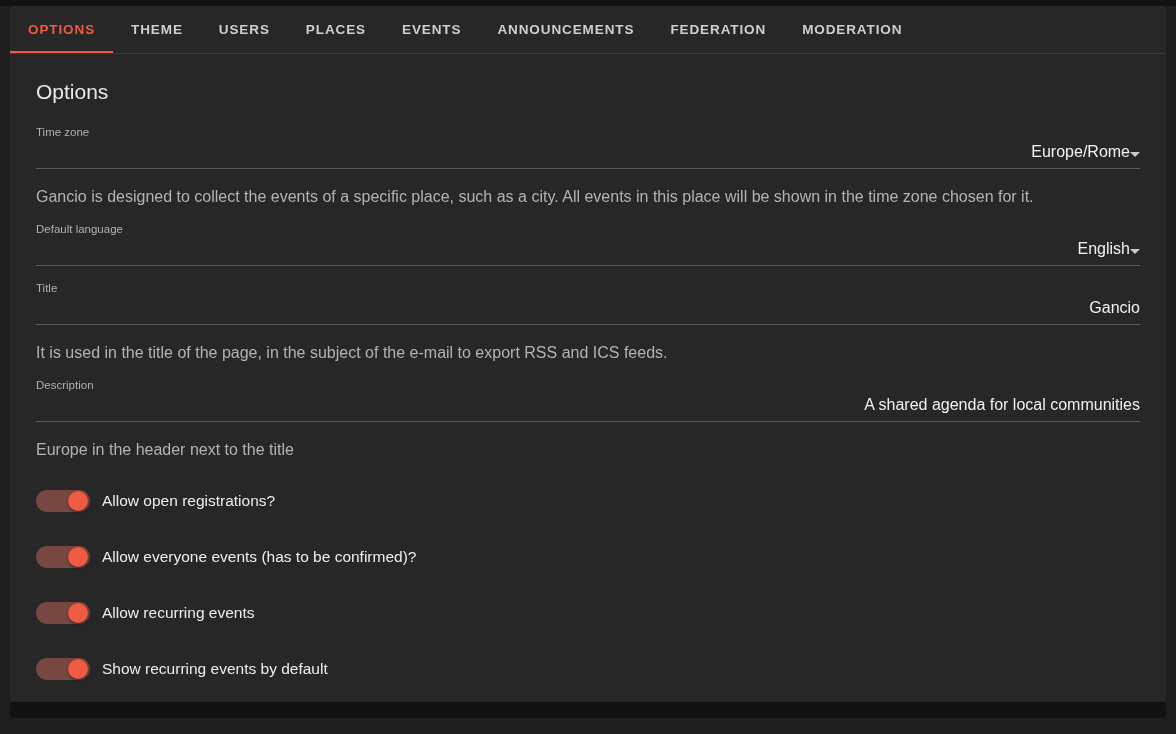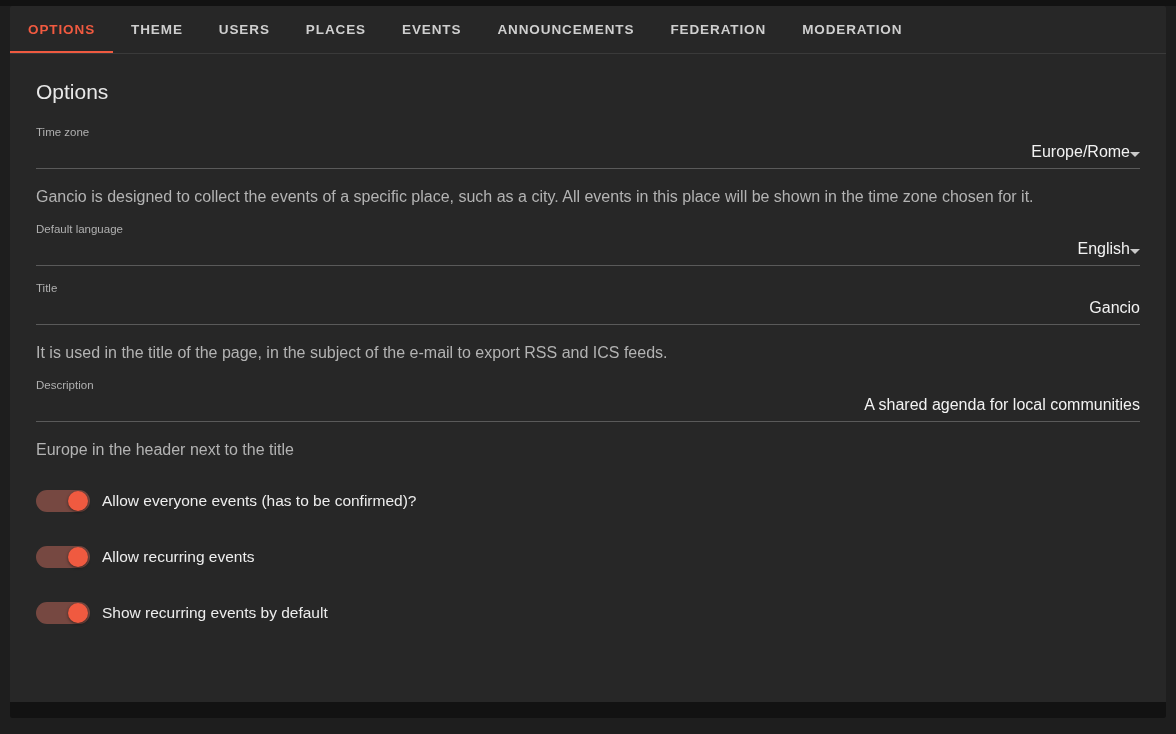--- a/index.html
+++ b/index.html
@@ -227,20 +227,27 @@
       <div class="hint">It is used in the title of the page, in the subject of the e-mail to export RSS and ICS feeds.</div>
 
       <div class="field">
         <div class="field-label">Description</div>
         <div class="field-row">
           <span class="field-value">A shared agenda for local communities</span>
         </div>
       </div>
       <div class="hint">Europe in the header next to the title</div>
 
+      <div class="toggle-row">
+        <div class="switch">
+          <div class="track"></div>
+          <div class="knob"></div>
+        </div>
+        <div class="toggle-label">Allow open registrations?</div>
+      </div>
 
       <div class="toggle-row">
         <div class="switch">
           <div class="track"></div>
           <div class="knob"></div>
         </div>
         <div class="toggle-label">Allow everyone events (has to be confirmed)?</div>
       </div>
 
       <div class="toggle-row">

